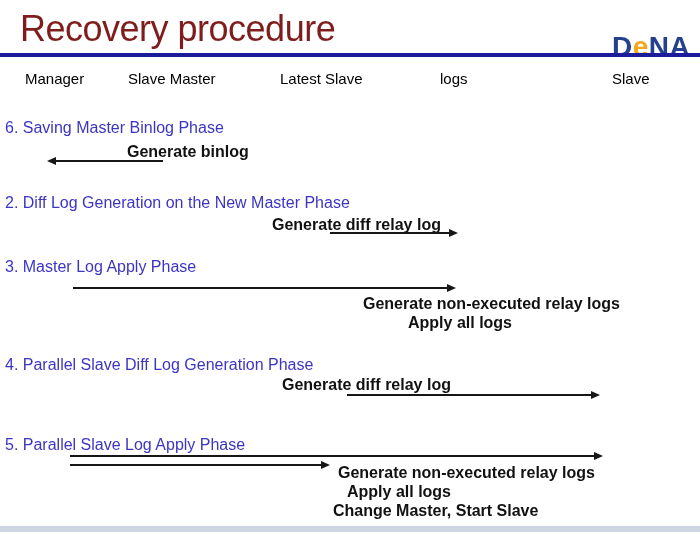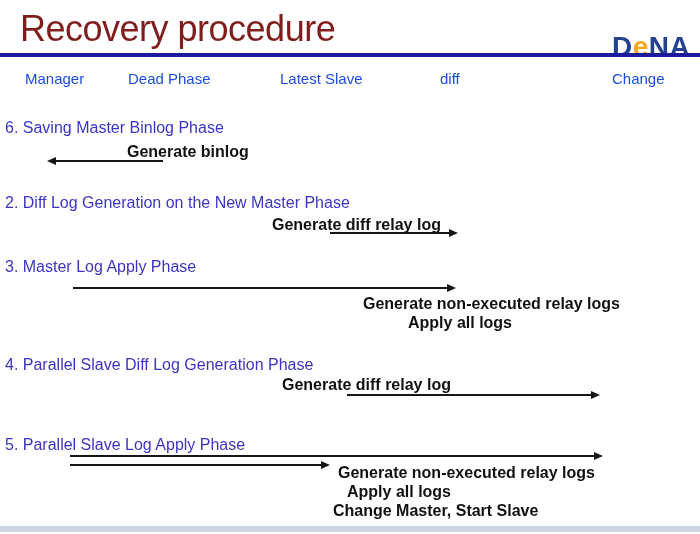--- a/index.html
+++ b/index.html
@@ -19,21 +19,21 @@
     position:absolute;left:20px;top:8px;font-size:36px;line-height:42px;
     font-weight:400;color:#7f1d1d;letter-spacing:-0.5px;white-space:nowrap;
   }
   .logo{
     position:absolute;left:612px;top:0;font-size:28px;line-height:30px;
     font-weight:800;letter-spacing:0.5px;white-space:nowrap;margin-top:32px;
   }
   .logo .ln{color:var(--logo-navy,#24418e);}
   .logo .lo{color:var(--logo-orange,#f2a71f);}
   .rule{position:absolute;left:0;top:53px;width:700px;height:4px;background:var(--navy-rule,#1b1b9b);}
-  .col{position:absolute;top:70px;font-size:15px;color:#1d4ed8;white-space:nowrap;}
+  .col{position:absolute;top:70px;font-size:15px;color:#000000;white-space:nowrap;}
   .ph{position:absolute;font-size:16px;color:var(--phase-blue,#3c35c4);white-space:nowrap;}
   .lb{position:absolute;font-size:16px;color:var(--ink,#111);white-space:nowrap;font-weight:bold;}
   .arr{position:absolute;height:2px;background:#161616;}
   .arr::after{
     content:'';position:absolute;top:-3px;width:0;height:0;
     border-top:4px solid transparent;border-bottom:4px solid transparent;
   }
   .arr-r::after{right:-8px;border-left:9px solid #161616;}
   .arr-l::after{left:-8px;border-right:9px solid #161616;}
   .footer-strip{position:absolute;left:0;top:526px;width:700px;height:6px;background:var(--footer-strip,#cdd6e2);}
@@ -45,24 +45,24 @@
 
   <div class="title">Recovery procedure</div>
 
   <div class="logo">
     <span class="ln">D</span><span class="lo">e</span><span class="ln">NA</span>
   </div>
 
   <div class="rule"></div>
 
   <div class="col" style="left:25px">Manager</div>
-  <div class="col" style="left:128px">Dead Phase</div>
+  <div class="col" style="left:128px">Slave Master</div>
   <div class="col" style="left:280px">Latest Slave</div>
-  <div class="col" style="left:440px">diff</div>
-  <div class="col" style="left:612px">Change</div>
+  <div class="col" style="left:440px">logs</div>
+  <div class="col" style="left:612px">Slave</div>
 
   <div class="ph" style="left:5px;top:119px">6. Saving Master Binlog Phase</div>
   <div class="lb" style="left:127px;top:143px">Generate binlog</div>
   <div class="arr arr-l" style="left:55px;top:160px;width:108px"></div>
 
   <div class="ph" style="left:5px;top:194px">2. Diff Log Generation on the New Master Phase</div>
   <div class="lb" style="left:272px;top:216px">Generate diff relay log</div>
   <div class="arr arr-r" style="left:330px;top:232px;width:120px"></div>
 
   <div class="ph" style="left:5px;top:258px">3. Master Log Apply Phase</div>

